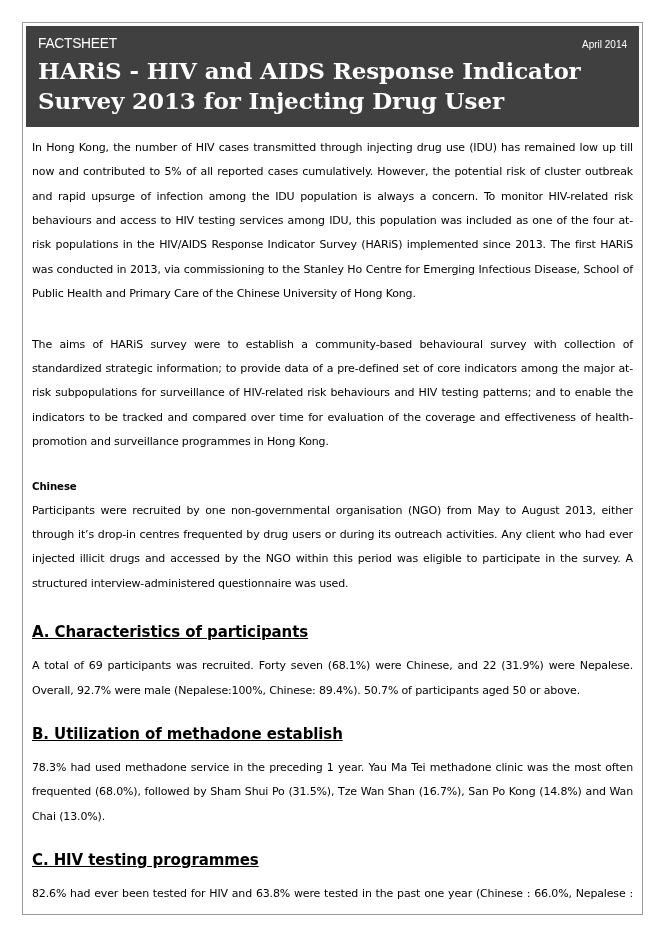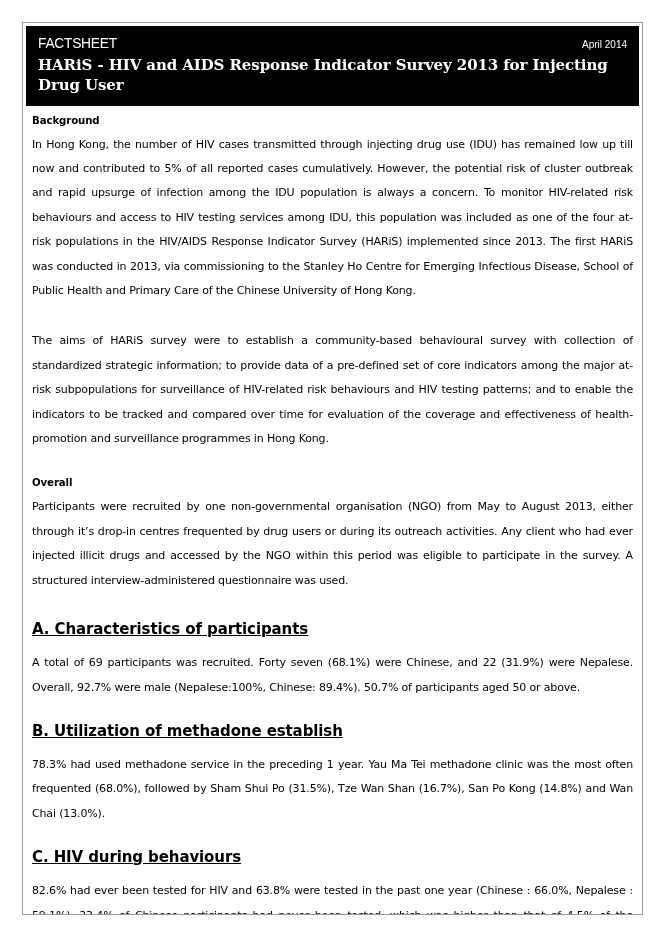--- a/index.html
+++ b/index.html
@@ -21,21 +21,21 @@
     width: 621px;
     height: 893px;
     border: 1px solid #9a9a9a;
     background: #ffffff;
     box-sizing: border-box;
     overflow: hidden;
   }
 
   
   .header-band {
-    background: #000000;
+    background: #404040;
     margin: 3px 3px 0 3px;
     padding: 6px 10px 10px 10px;
     box-sizing: border-box;
   }
   .header-top {
     display: flex;
     align-items: baseline;
     justify-content: space-between;
     padding: 2px 2px 4px 2px;
   }
@@ -51,21 +51,21 @@
   .issue-date {
     color: #ffffff;
     font-family: "Liberation Sans", sans-serif;
     font-size: 10px;
     white-space: nowrap;
   }
   .doc-title {
     color: #ffffff;
     font-family: "DejaVu Serif", serif;
     font-weight: bold;
-    font-size: 15px;
+    font-size: 23px;
     line-height: 1.32;
     padding: 1px 2px 0 2px;
     letter-spacing: -0.1px;
   }
 
   
   .body-area {
     padding: 9px 9px 0 9px;
     box-sizing: border-box;
   }
@@ -109,30 +109,29 @@
   <div class="header-band">
     <div class="header-top">
       <div class="factsheet">FACTSHEET</div>
       <div class="issue-date">April 2014</div>
     </div>
     <div class="doc-title">HARiS - HIV and AIDS Response Indicator Survey 2013 for Injecting Drug User</div>
   </div>
 
   <div class="body-area">
 
-    <div class="h-sec">Background</div>
     <p class="para">In Hong Kong, the number of HIV cases transmitted through injecting drug use (IDU) has remained low up till now and contributed to 5% of all reported cases cumulatively. However, the potential risk of cluster outbreak and rapid upsurge of infection among the IDU population is always a concern. To monitor HIV-related risk behaviours and access to HIV testing services among IDU, this population was included as one of the four at-risk populations in the HIV/AIDS Response Indicator Survey (HARiS) implemented since 2013. The first HARiS was conducted in 2013, via commissioning to the Stanley Ho Centre for Emerging Infectious Disease, School of Public Health and Primary Care of the Chinese University of Hong Kong.</p>
 
     <div class="gap-lg"></div>
 
     <p class="para">The aims of HARiS survey were to establish a community-based behavioural survey with collection of standardized strategic information; to provide data of a pre-defined set of core indicators among the major at-risk subpopulations for surveillance of HIV-related risk behaviours and HIV testing patterns; and to enable the indicators to be tracked and compared over time for evaluation of the coverage and effectiveness of health-promotion and surveillance programmes in Hong Kong.</p>
 
     <div class="gap-lg"></div>
 
-    <div class="h-sec">Overall</div>
+    <div class="h-sec">Chinese</div>
     <p class="para">Participants were recruited by one non-governmental organisation (NGO) from May to August 2013, either through it’s drop-in centres frequented by drug users or during its outreach activities.    Any client who had ever injected illicit drugs and accessed by the NGO within this period was eligible to participate in the survey.    A structured interview-administered questionnaire was used.</p>
 
     <div class="gap-lg"></div>
 
 
     <div>
       <div class="h-sub">A. Characteristics of participants</div>
       <div class="gap-xs"></div>
       <p class="para">A total of 69 participants was recruited.    Forty seven (68.1%) were Chinese, and 22 (31.9%) were Nepalese.    Overall, 92.7% were male (Nepalese:100%, Chinese: 89.4%).    50.7% of participants aged 50 or above.</p>
     </div>
@@ -141,19 +140,19 @@
 
     <div>
       <div class="h-sub">B. Utilization of methadone establish</div>
       <div class="gap-xs"></div>
       <p class="para">78.3% had used methadone service in the preceding 1 year.    Yau Ma Tei methadone clinic was the most often frequented (68.0%), followed by Sham Shui Po (31.5%), Tze Wan Shan (16.7%), San Po Kong (14.8%) and Wan Chai (13.0%).</p>
     </div>
 
     <div class="gap-md"></div>
 
     <div>
-      <div class="h-sub">C. HIV during behaviours</div>
+      <div class="h-sub">C. HIV testing programmes</div>
       <div class="gap-xs"></div>
       <p class="para">82.6% had ever been tested for HIV and 63.8% were tested in the past one year (Chinese : 66.0%, Nepalese : 59.1%). 23.4% of Chinese participants had never been tested, which was higher than that of 4.5% of the Nepalese. The most common venues for HIV testing were NGOs (43.9%), methadone clinics (31.6%) and public hospital/clinics (17.5%).</p>
     </div>
 
   </div>
 </div>
 
 </body></html>

